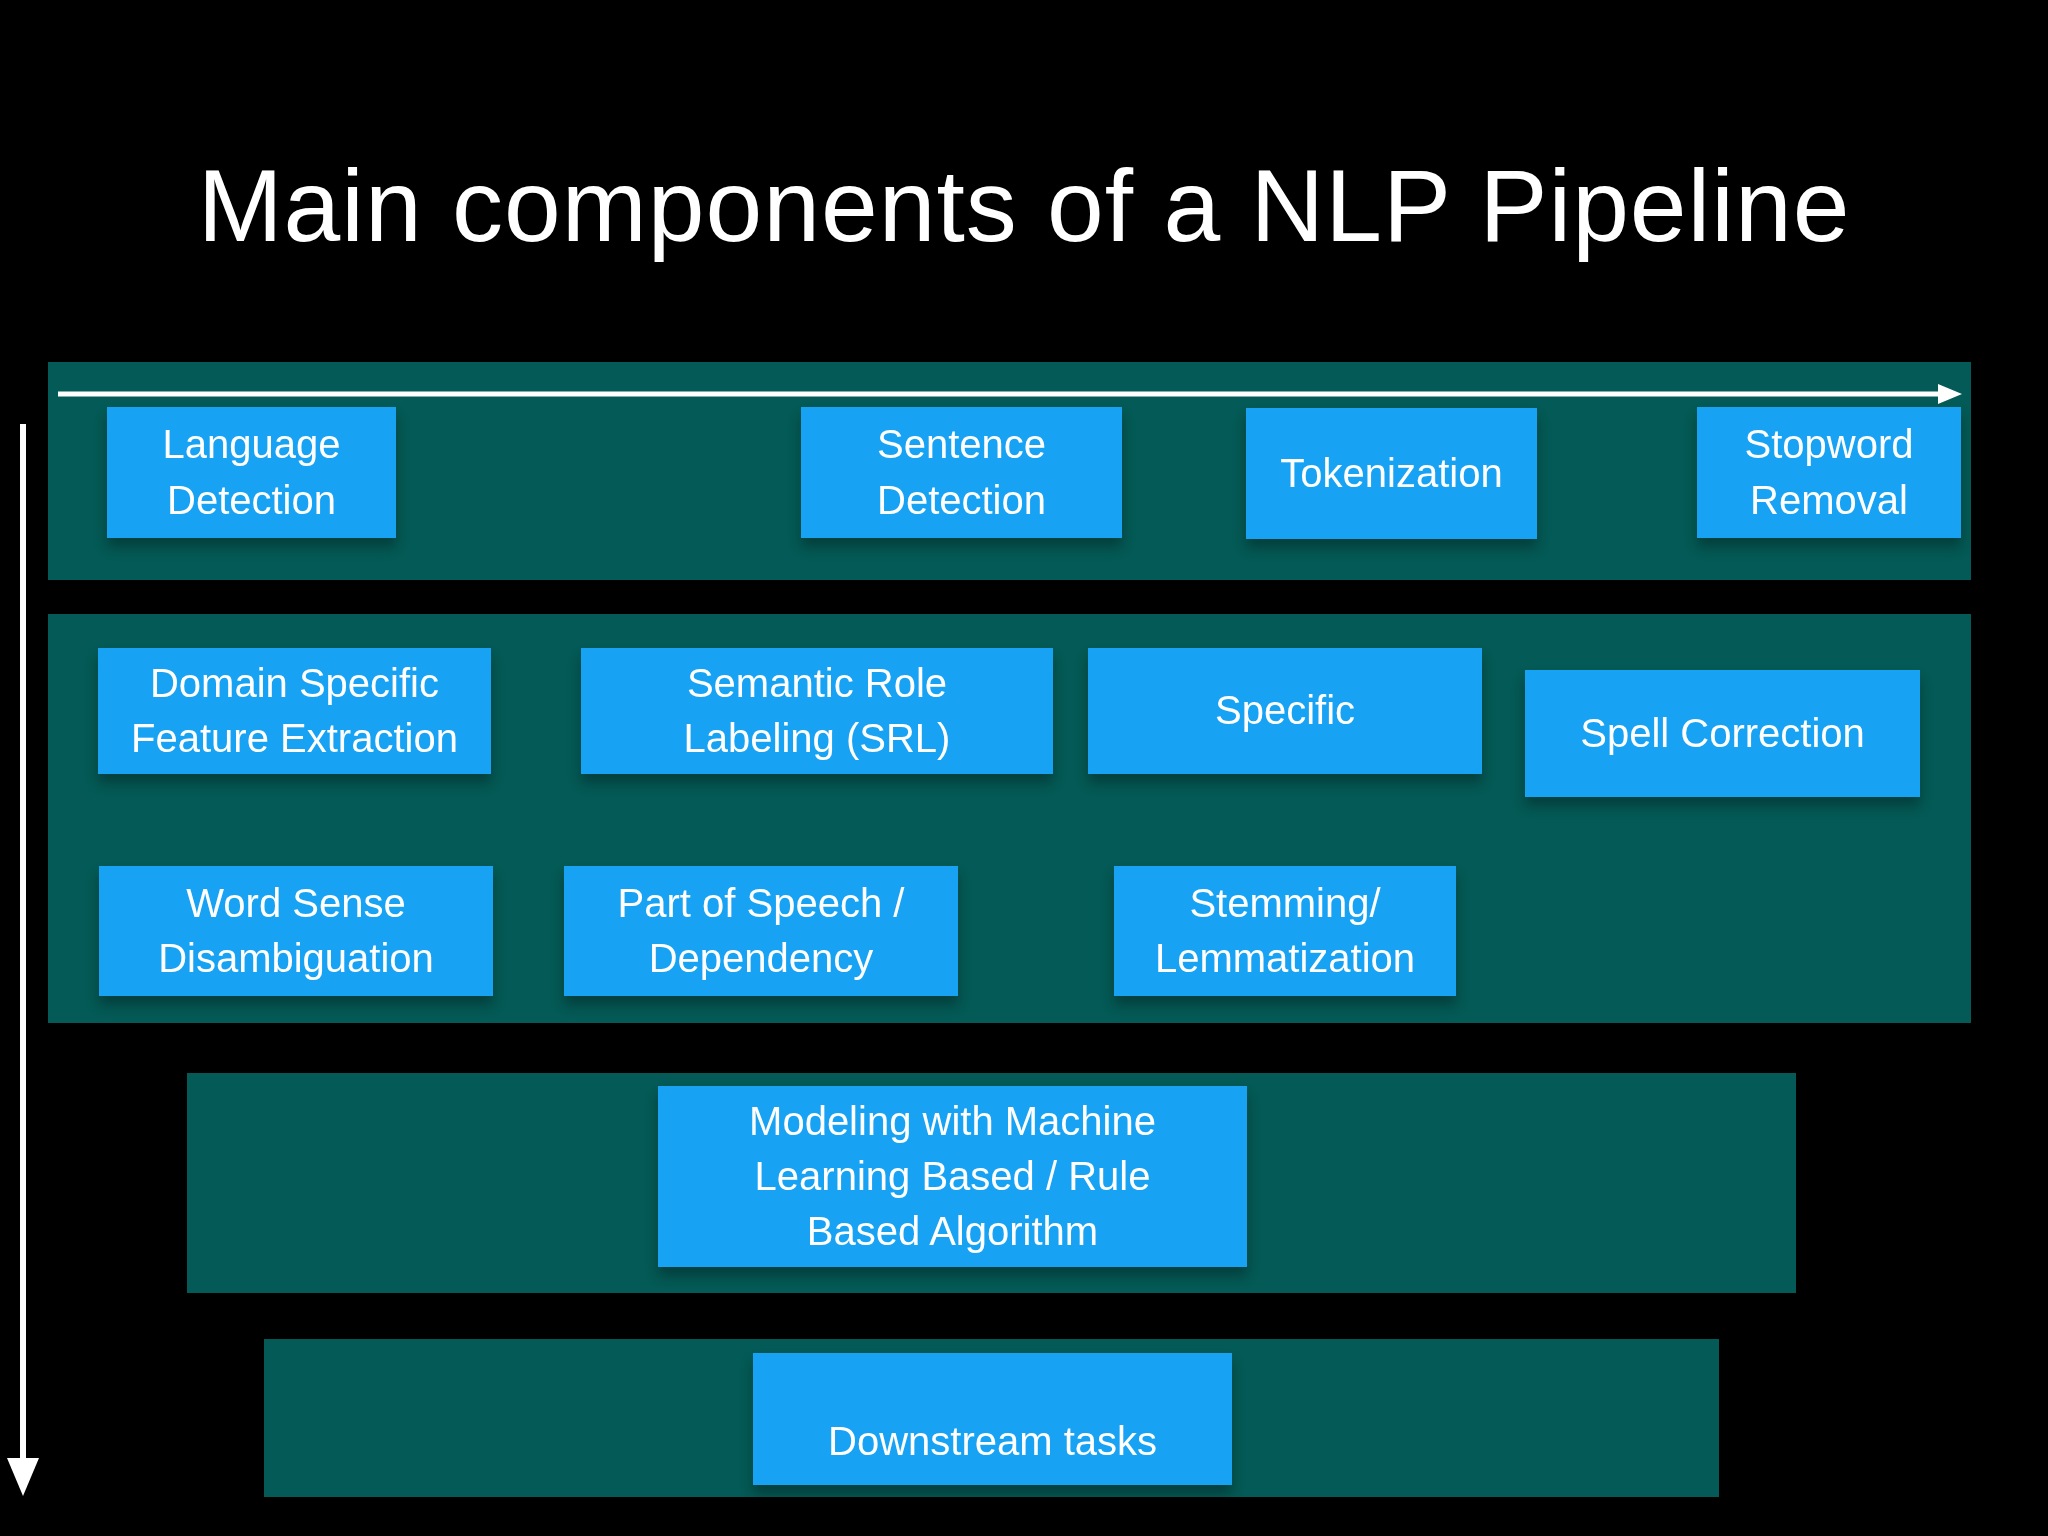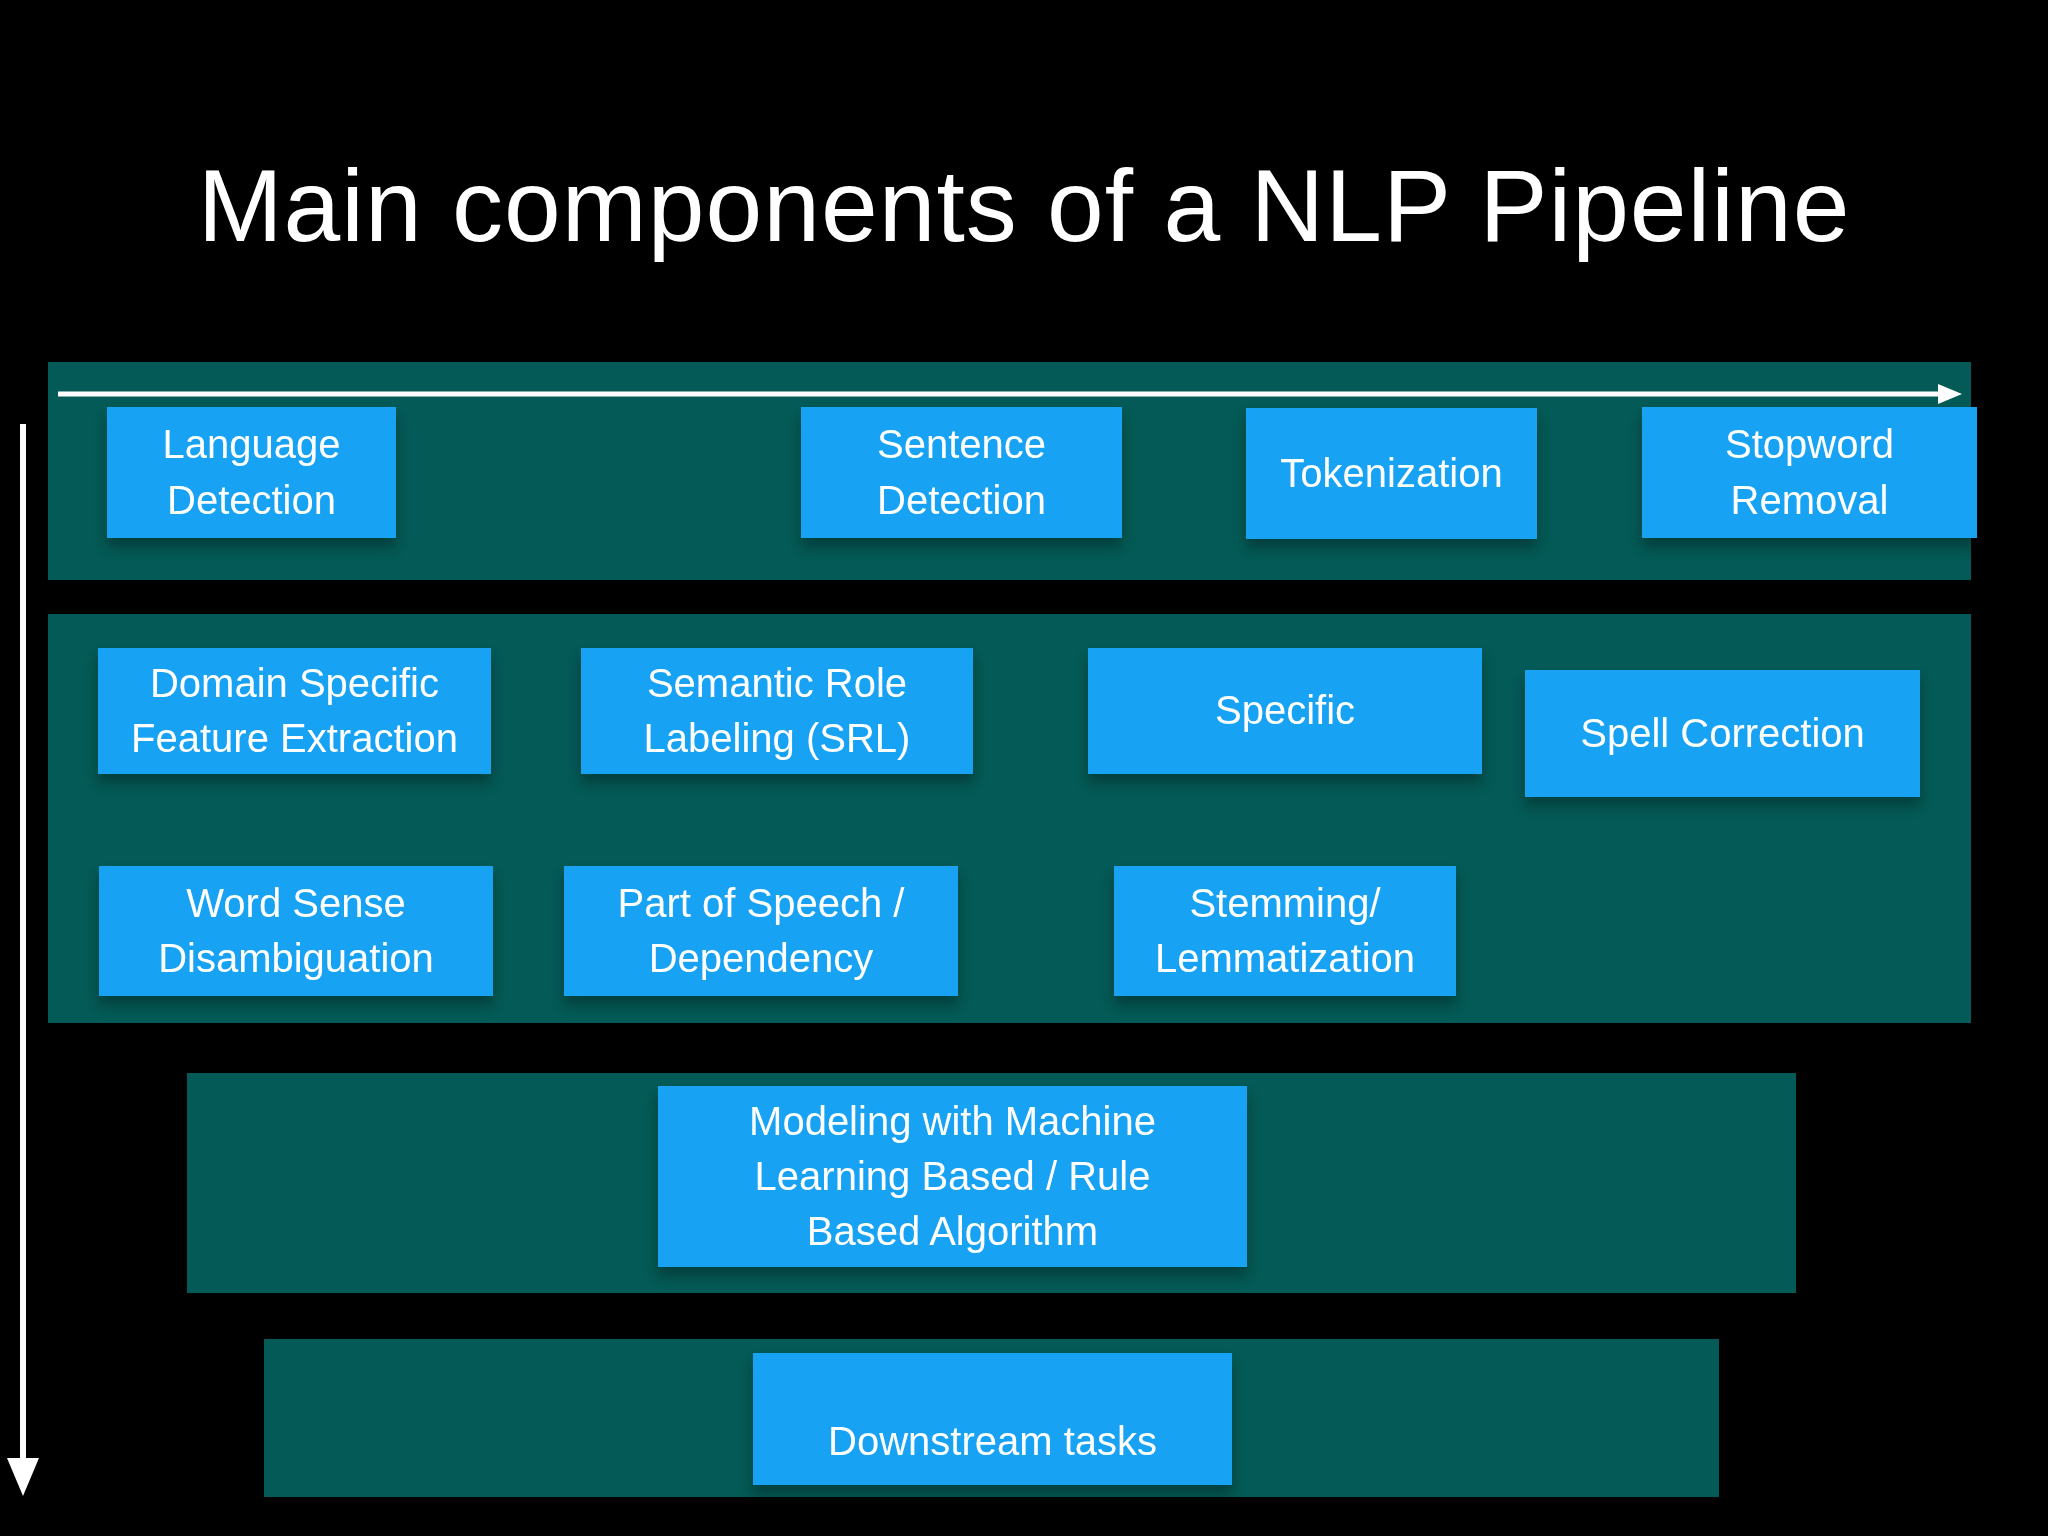--- a/index.html
+++ b/index.html
@@ -74,32 +74,32 @@
       <span class="box-label">Language
 Detection</span>
     </div>
     <div class="box" style="left:753px;top:45px;width:321px;height:131px;">
       <span class="box-label">Sentence
 Detection</span>
     </div>
     <div class="box" style="left:1198px;top:46px;width:291px;height:131px;">
       <span class="box-label">Tokenization</span>
     </div>
-    <div class="box" style="left:1594px;top:45px;width:335px;height:131px;align-items:center;">
+    <div class="box" style="left:1649px;top:45px;width:264px;height:131px;align-items:center;">
       <span class="box-label">Stopword
 Removal</span>
     </div>
   </div>
 
   <div class="row" style="left:48px;top:614px;width:1923px;height:409px;">
     <div class="box" style="left:50px;top:34px;width:393px;height:126px;">
       <span class="box-label">Domain Specific
 Feature Extraction</span>
     </div>
-    <div class="box" style="left:533px;top:34px;width:392px;height:126px;">
+    <div class="box" style="left:533px;top:34px;width:472px;height:126px;">
       <span class="box-label">Semantic Role
 Labeling (SRL)</span>
     </div>
     <div class="box" style="left:1040px;top:34px;width:394px;height:126px;">
       <span class="box-label">Specific</span>
     </div>
     <div class="box" style="left:1477px;top:56px;width:395px;height:127px;">
       <span class="box-label">Spell Correction</span>
     </div>
     <div class="box" style="left:51px;top:252px;width:394px;height:130px;">

